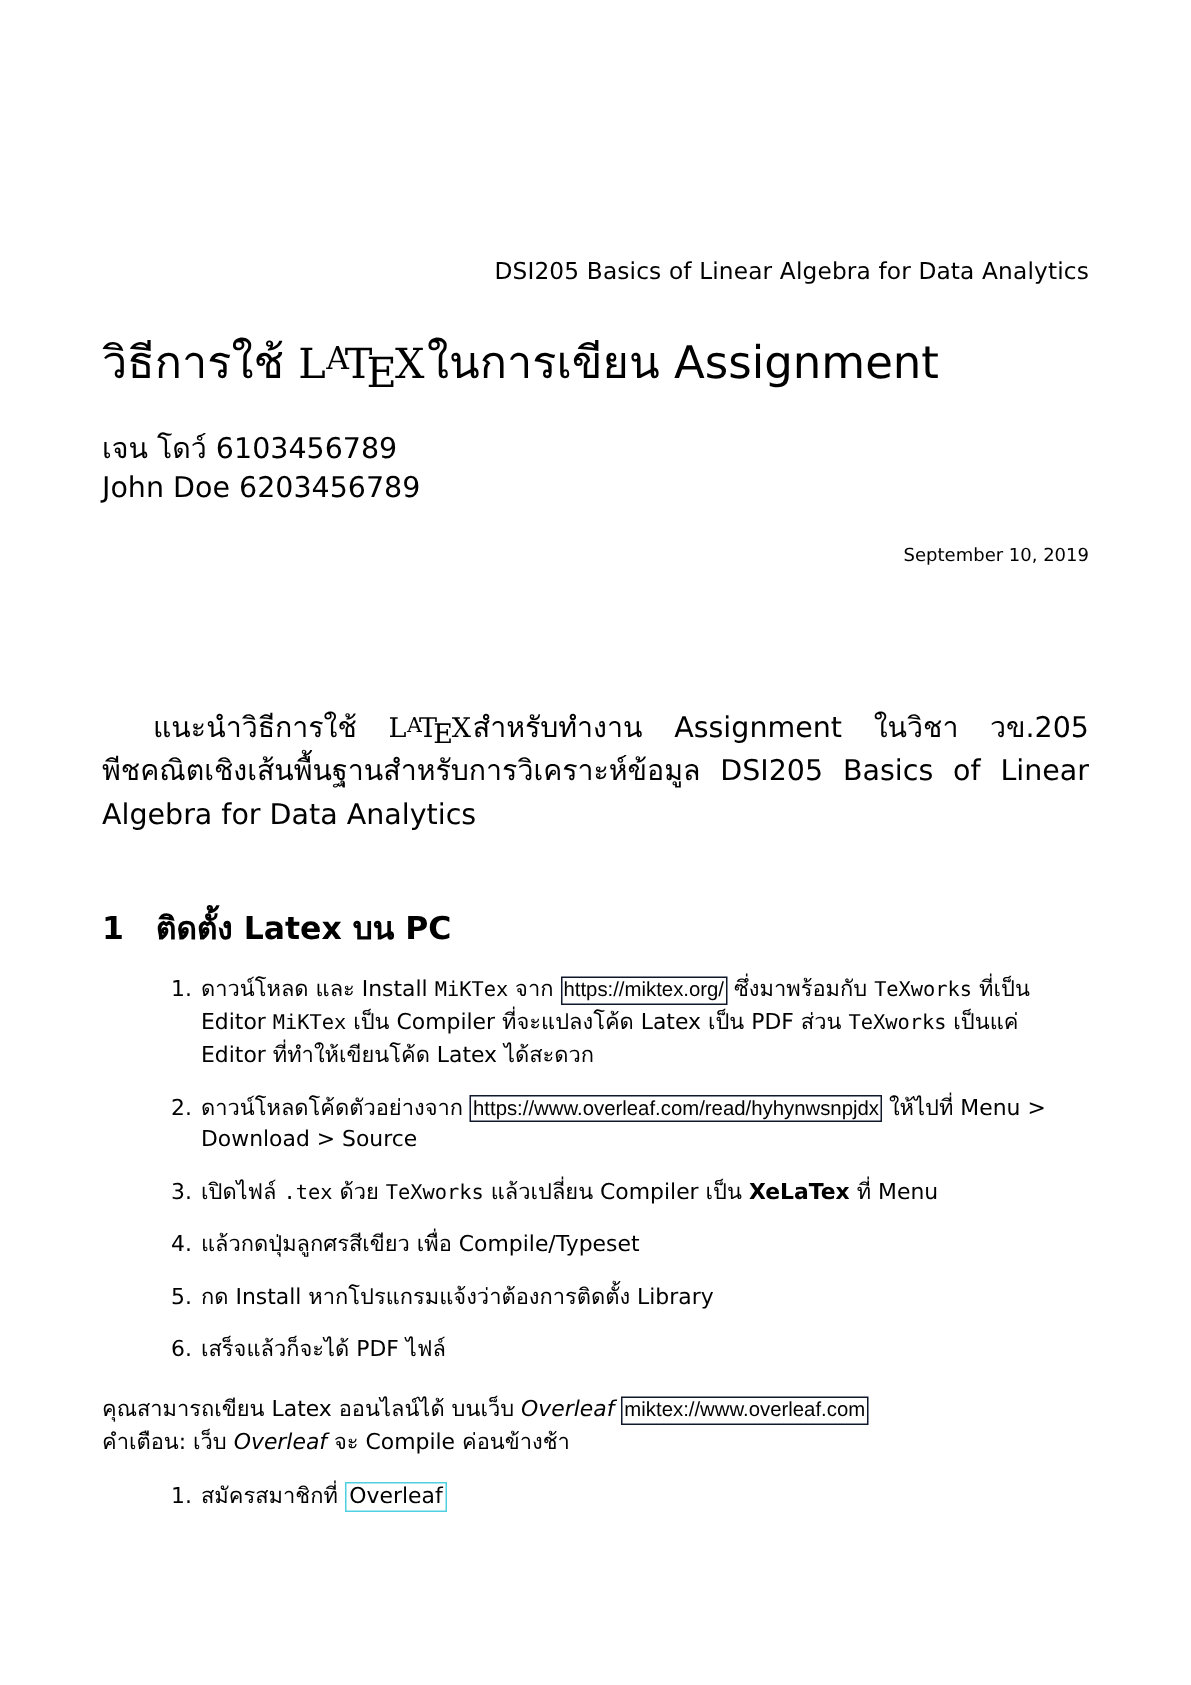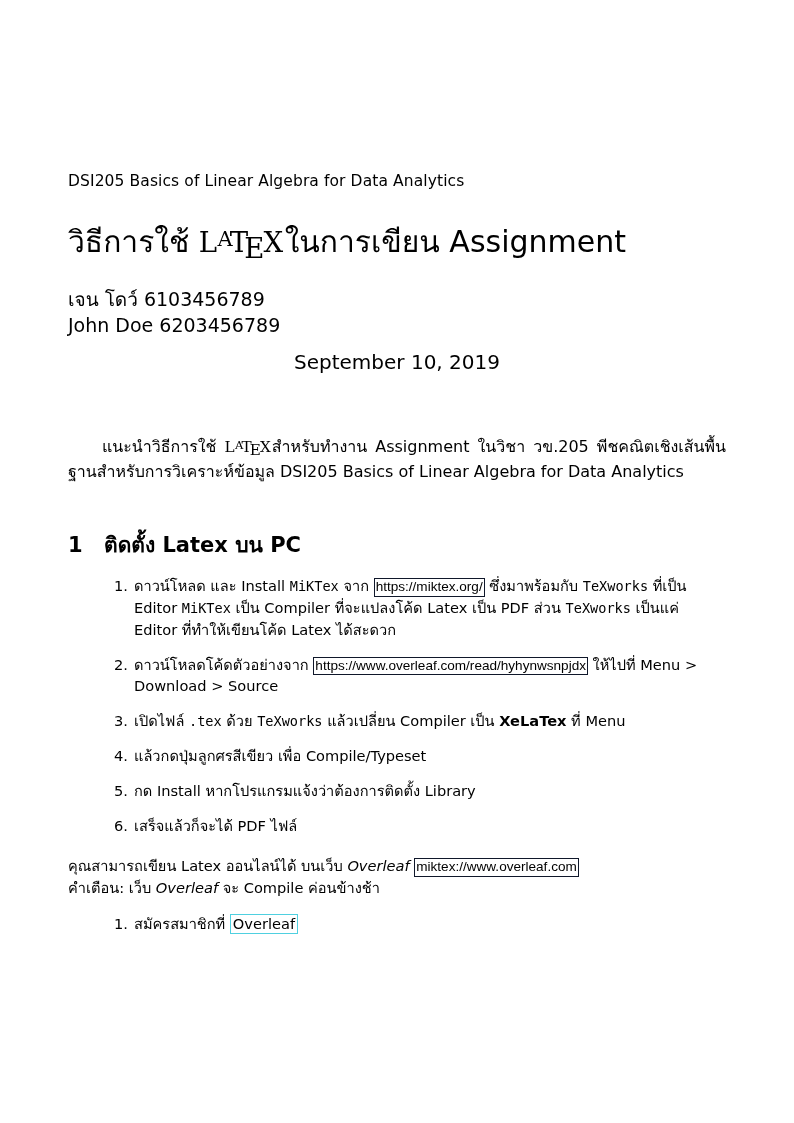--- a/index.html
+++ b/index.html
@@ -16,21 +16,21 @@
     overflow: hidden;
   }
   .page {
     position: relative;
     width: 794px;
     height: 1123px;
     box-sizing: border-box;
     padding: 0 68px;
   }
   .course-line {
-    text-align: left;
+    text-align: right;
     font-size: 15.5px;
     margin-top: 172px;
     letter-spacing: 0.1px;
   }
   .doc-title {
     text-align: left;
     font-size: 30px;
     margin-top: 28px;
     white-space: nowrap;
   }
@@ -63,27 +63,27 @@
   .title-latex {
     font-size: 0.92em;
   }
   .authors {
     text-align: left;
     font-size: 19px;
     margin-top: 22px;
     line-height: 1.35;
   }
   .date-line {
-    text-align: center;
-    font-size: 20px;
-    margin-top: 12px;
+    text-align: right;
+    font-size: 12px;
+    margin-top: 25px;
   }
   .abstract {
-    margin-top: 61px;
-    font-size: 16px;
+    margin-top: 94px;
+    font-size: 19px;
     line-height: 1.52;
     text-align: justify;
   }
   .abstract .indent {
     display: inline-block;
     width: 34px;
   }
   .small-latex {
     font-size: 0.95em;
   }

